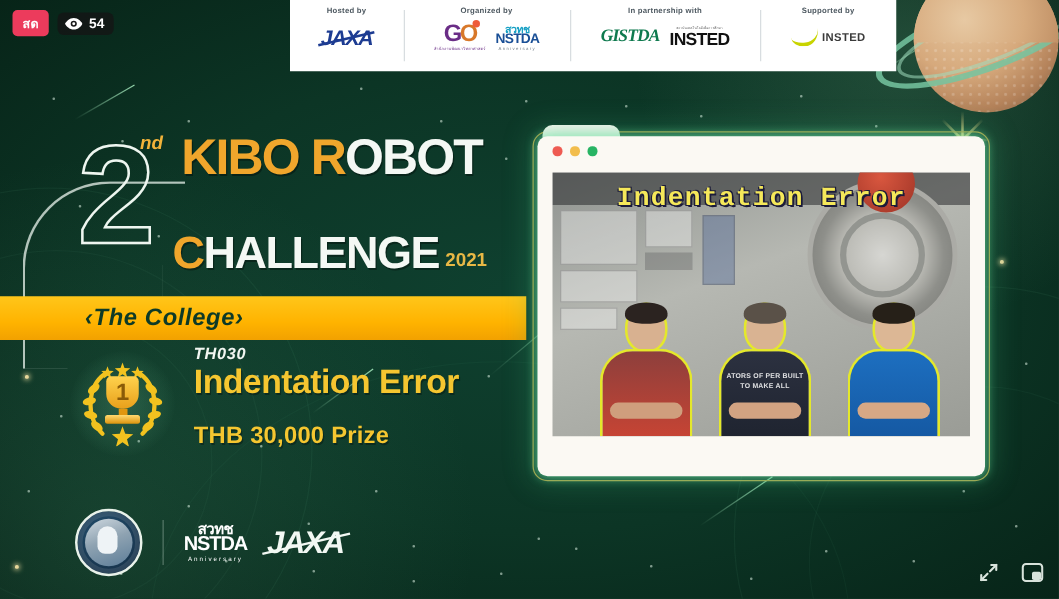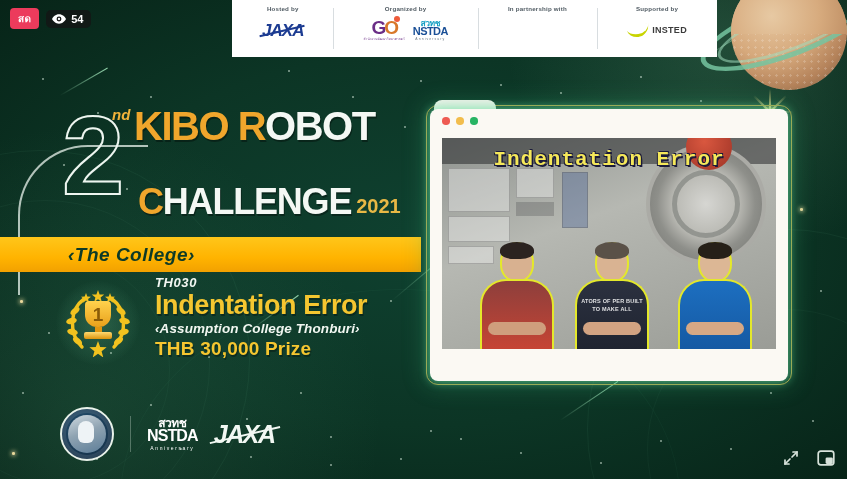--- a/index.html
+++ b/index.html
@@ -173,26 +173,26 @@
     position:absolute; left:0; top:2px;
     font-size:112px; font-weight:700; line-height:1;
     color:transparent;
     -webkit-text-stroke:2px #eef6f0;
     font-family:"Liberation Sans", sans-serif;
   }
   .nd{
     position:absolute; left:50px; top:8px; font-size:15px; font-weight:700; color:#f2b33a;
     font-style:italic;
   }
-  .line1{ position:absolute; left:72px; top:8px; font-size:40px; font-weight:700; letter-spacing:-1.5px; line-height:1; white-space:nowrap;}
+  .line1{ position:absolute; left:83px; top:8px; font-size:40px; font-weight:700; letter-spacing:-1.5px; line-height:1; white-space:nowrap;}
   .line2{ position:absolute; left:76px; top:48px; font-size:36px; font-weight:700; letter-spacing:-1.2px; line-height:1; white-space:nowrap;}
   .line3{ position:absolute; left:76px; top:86px; font-size:36px; font-weight:700; letter-spacing:-1.2px; line-height:1; white-space:nowrap; display:flex; align-items:flex-end;}
   .wht{ color:#f4f8f4; text-shadow:1px 2px 0 rgba(0,0,0,.35);}
   .gld{ color:#f0a62c; text-shadow:1px 2px 0 rgba(0,0,0,.35);}
-  .yr{ color:#e8b845; font-size:20px; font-weight:700; margin-left:5px; margin-bottom:4px; letter-spacing:0;}
+  .yr{ color:#e8b845; font-size:15px; font-weight:700; margin-left:5px; margin-bottom:4px; letter-spacing:0;}
 
   
   #winner-banner{
     position:absolute; left:0; top:237px; width:421px; height:35px; z-index:5;
     background:linear-gradient(180deg,#ffc61a 0%,#ffb300 60%,#f2a100 100%);
     display:flex; align-items:center;
   }
   #winner-banner::after{
     content:""; position:absolute; right:-16px; top:0; width:16px; height:35px;
     background:linear-gradient(180deg,#ffc61a,#f2a100);
@@ -465,20 +465,27 @@
         <div class="logo-nstda">
           <div class="th">สวทช</div>
           <div class="en">NSTDA</div>
           <div class="ann">Anniversary</div>
         </div>
       </div>
     </div>
 
     <div class="sponsor-cell">
       <div class="sp-label">In partnership with</div>
+      <div class="sp-logos">
+        <div class="logo-gistda">GISTDA</div>
+        <div class="logo-insted">
+          <div class="tiny">สถาบันเทคโนโลยีเพื่อการศึกษา</div>
+          <div class="big">INSTED</div>
+        </div>
+      </div>
     </div>
 
     <div class="sponsor-cell">
       <div class="sp-label">Supported by</div>
       <div class="sp-logos">
         <div class="logo-thaicom">
           <span class="thaicom-swoosh"></span>
           <span class="tx">INSTED</span>
         </div>
       </div>
@@ -525,21 +532,20 @@
         </g>
       </svg>
       <div class="trophy">
         <div class="cup">1</div>
         <div class="stem"></div>
         <div class="base"></div>
       </div>
     </div>
     <div id="win-code">TH030</div>
     <div id="win-team">Indentation Error</div>
-    <div id="win-school">‹Assumption College Thonburi›</div>
     <div id="win-prize">THB 30,000 Prize</div>
   </div>
 
   <div id="browser-window">
     <div class="win-outline"></div>
     <div class="win-tab"></div>
     <div class="win-shell">
       <div class="dots">
         <i style="background:#ee5b52"></i>
         <i style="background:#f2bd4c"></i>

